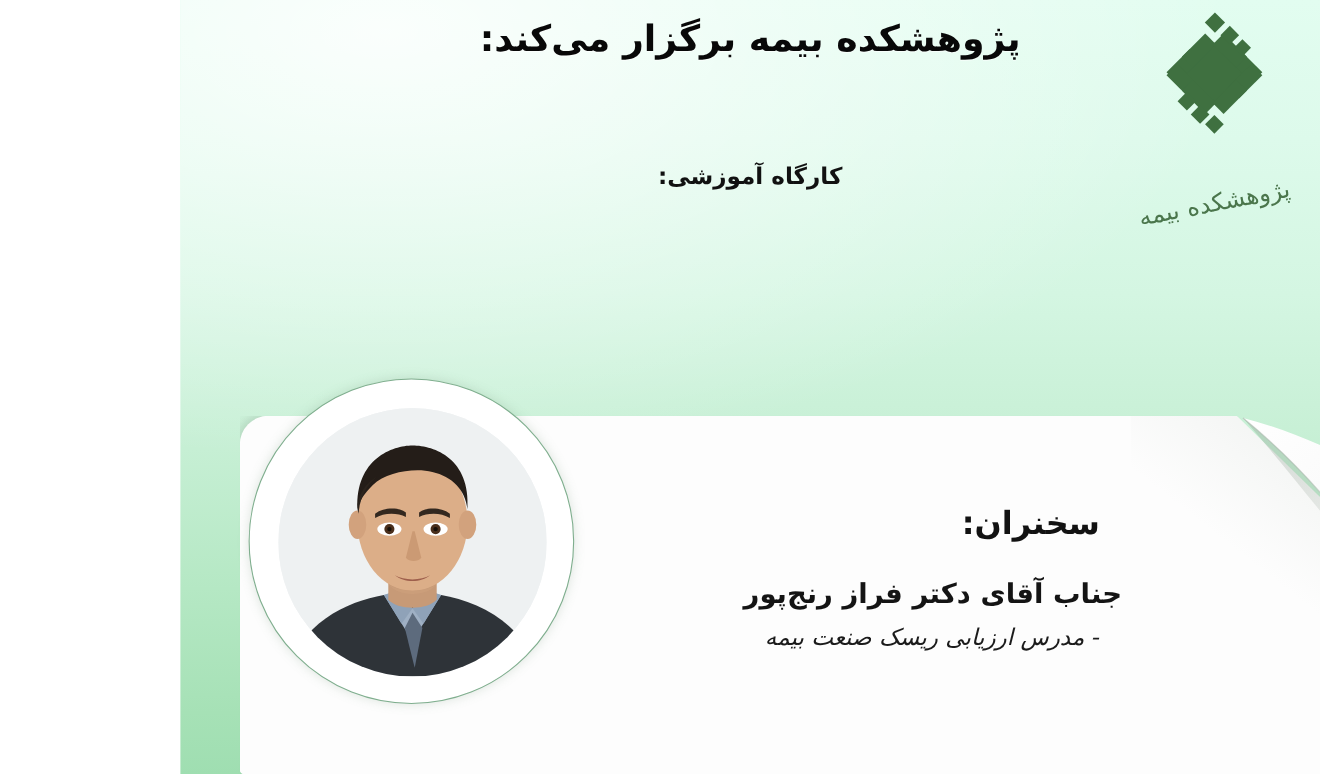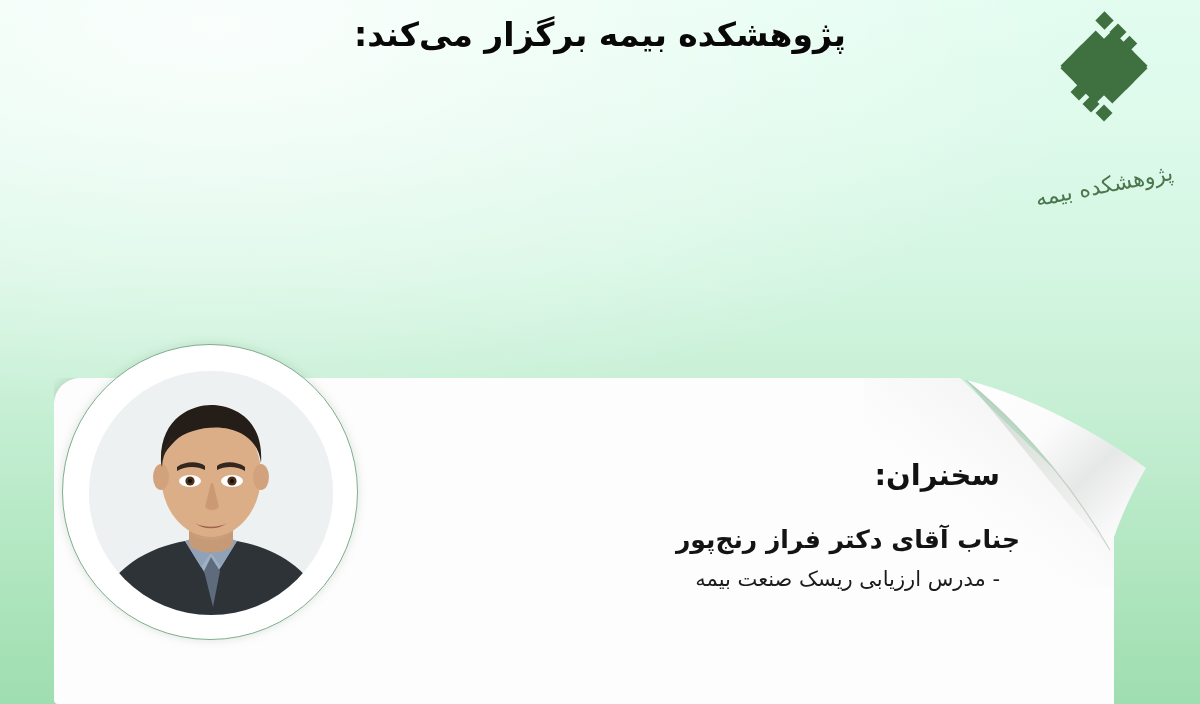--- a/index.html
+++ b/index.html
@@ -6,21 +6,21 @@
   html,body{margin:0;padding:0;}
   body{
     width:1200px;height:704px;
     overflow:hidden;
     font-family:"DejaVu Sans","Liberation Sans",sans-serif;
     background:#ffffff;
   }
 
   #poster{
     position:relative;
-    width:1200px;height:704px;
+    width:1036px;height:704px;
     overflow:hidden;
     background:linear-gradient(180deg,
         #e2fdf0 0%,
         #ddfaeb 18%,
         #d4f6e2 38%,
         #c6efd4 58%,
         #b5e8c4 76%,
         #a6e1b6 92%,
         #9fdeb1 100%);
   }
@@ -170,31 +170,33 @@
     direction:rtl;
     text-align:left;
   }
   .speaker-role{
     position:absolute;
     right:200px;top:567px;
     font-size:21px;
     color:#1b1b1b;
     direction:rtl;
     text-align:right;
+    font-style:italic;
   }
 </style>
 </head>
 <body>
 
 <div id="poster">
 
   <div id="sheen"></div>
 
   <div class="headline">پژوهشکده بیمه برگزار می‌کند:</div>
 
+  <div class="workshop-label">کارگاه آموزشی:</div>
 
 
   <div id="logo">
     <div id="logo-mark">
       <svg viewBox="0 0 118 118" xmlns="http://www.w3.org/2000/svg" aria-hidden="true">
         <g fill="#3f7040">
 
           <rect x="39" y="39" width="40" height="40" transform="rotate(45 59 59)"></rect>
 
           <g>

